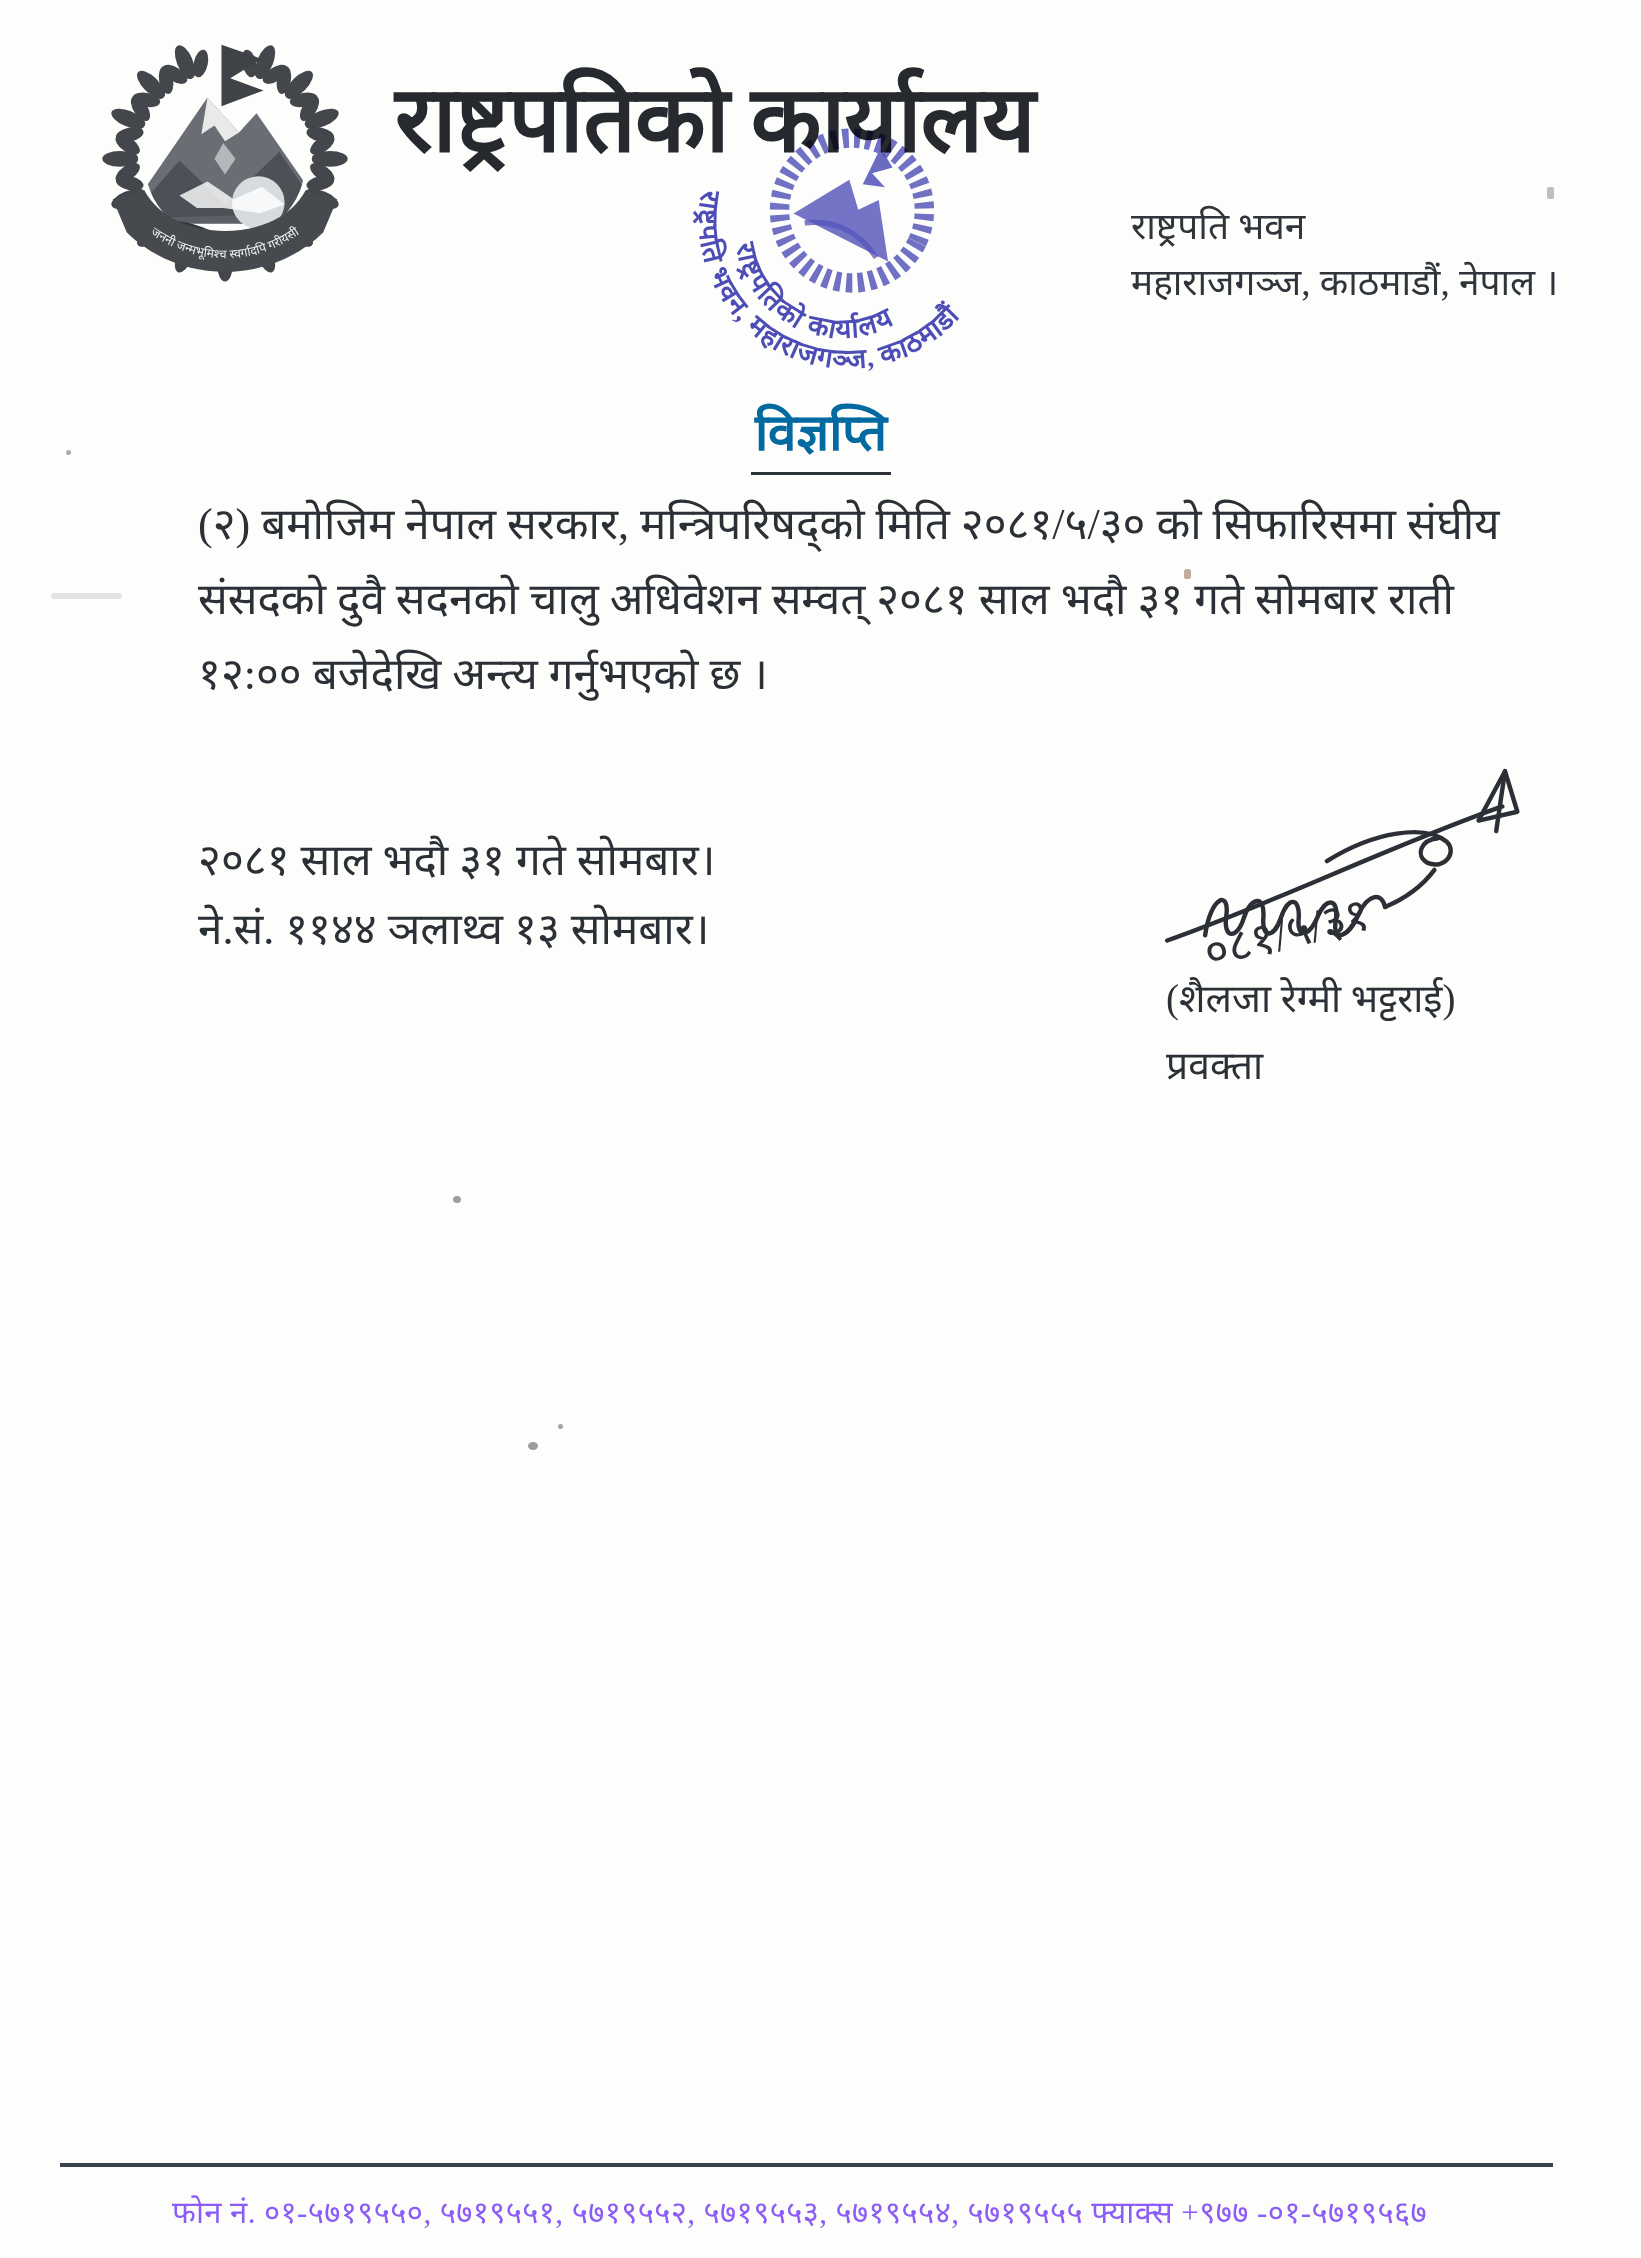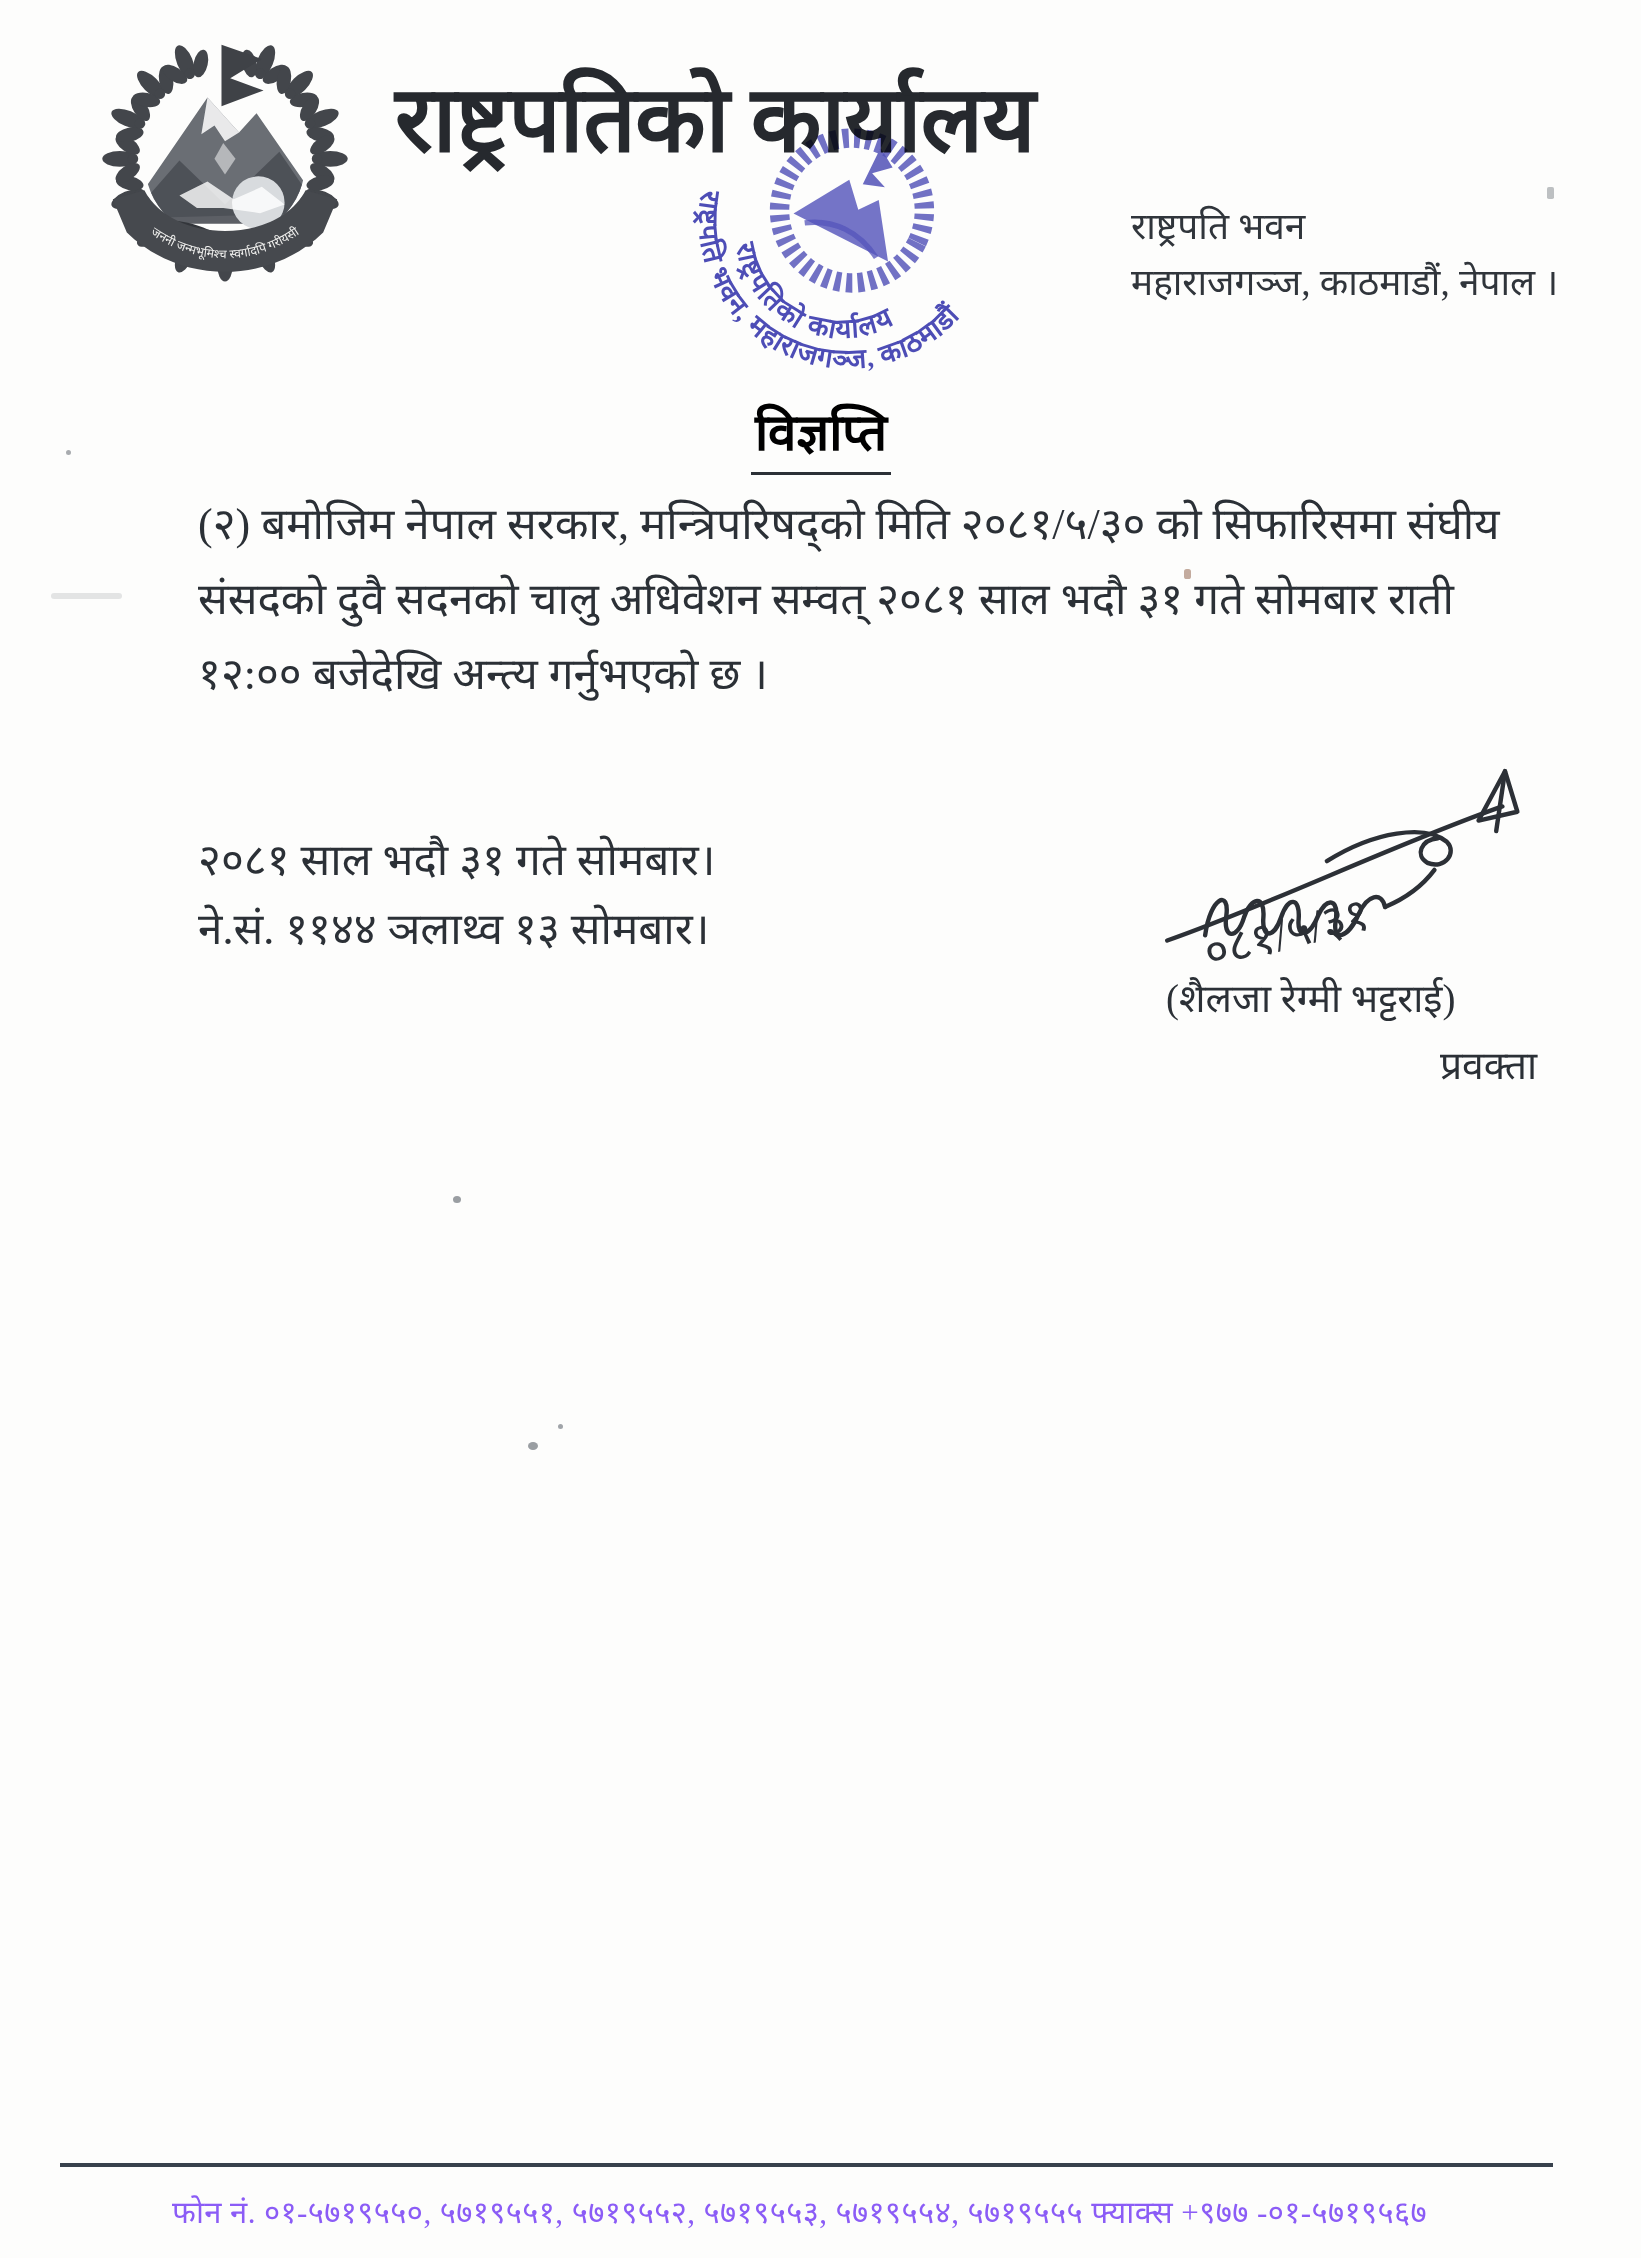--- a/index.html
+++ b/index.html
@@ -22,30 +22,30 @@
   .logo-svg{left:76px;top:25px;width:298px;height:272px;}
   .seal-svg{
     left:663px;top:86px;width:340px;height:378px;
     mix-blend-mode:multiply;opacity:.92;
   }
   .addr{left:1131px;top:199px;font-size:37px;line-height:56px;color:#30353b;white-space:nowrap;}
   
   .notice-title{left:0;top:395px;width:1642px;text-align:center;}
   .notice-title span{
     display:inline-block;font-size:51px;font-weight:700;
-    border-bottom:3.5px solid #2b3036;padding:0 3.5px 7px 3.5px;color:#000000;
+    border-bottom:3.5px solid #2b3036;padding:0 3.5px 7px 3.5px;color:#0369a1;
   }
   .notice-body{left:198px;top:487px;width:1350px;font-size:44px;}
   .notice-body div{height:75px;line-height:75px;white-space:nowrap;}
   .date-block{left:198px;top:826px;font-size:44px;}
   .date-block div{height:69px;line-height:69px;white-space:nowrap;}
   
   .sig-svg{left:1154px;top:757px;width:381px;height:240px;}
   .sig-name{left:1166px;top:970px;width:371px;text-align:left;font-size:39px;white-space:nowrap;}
-  .sig-role{left:1166px;top:1037px;width:371px;text-align:right;font-size:39px;}
+  .sig-role{left:1166px;top:1037px;width:371px;text-align:left;font-size:39px;}
   
   .rule{left:60px;top:2163px;width:1493px;height:4.4px;background:#38414c;}
   .footer-text{left:172px;top:2190px;font-size:31px;letter-spacing:0.4px;color:#8b5cf6;white-space:nowrap;}
   
   .speck{border-radius:50%;background:#6f757c;}
 </style>
 </head>
 <body>
 
 <div class="page">

